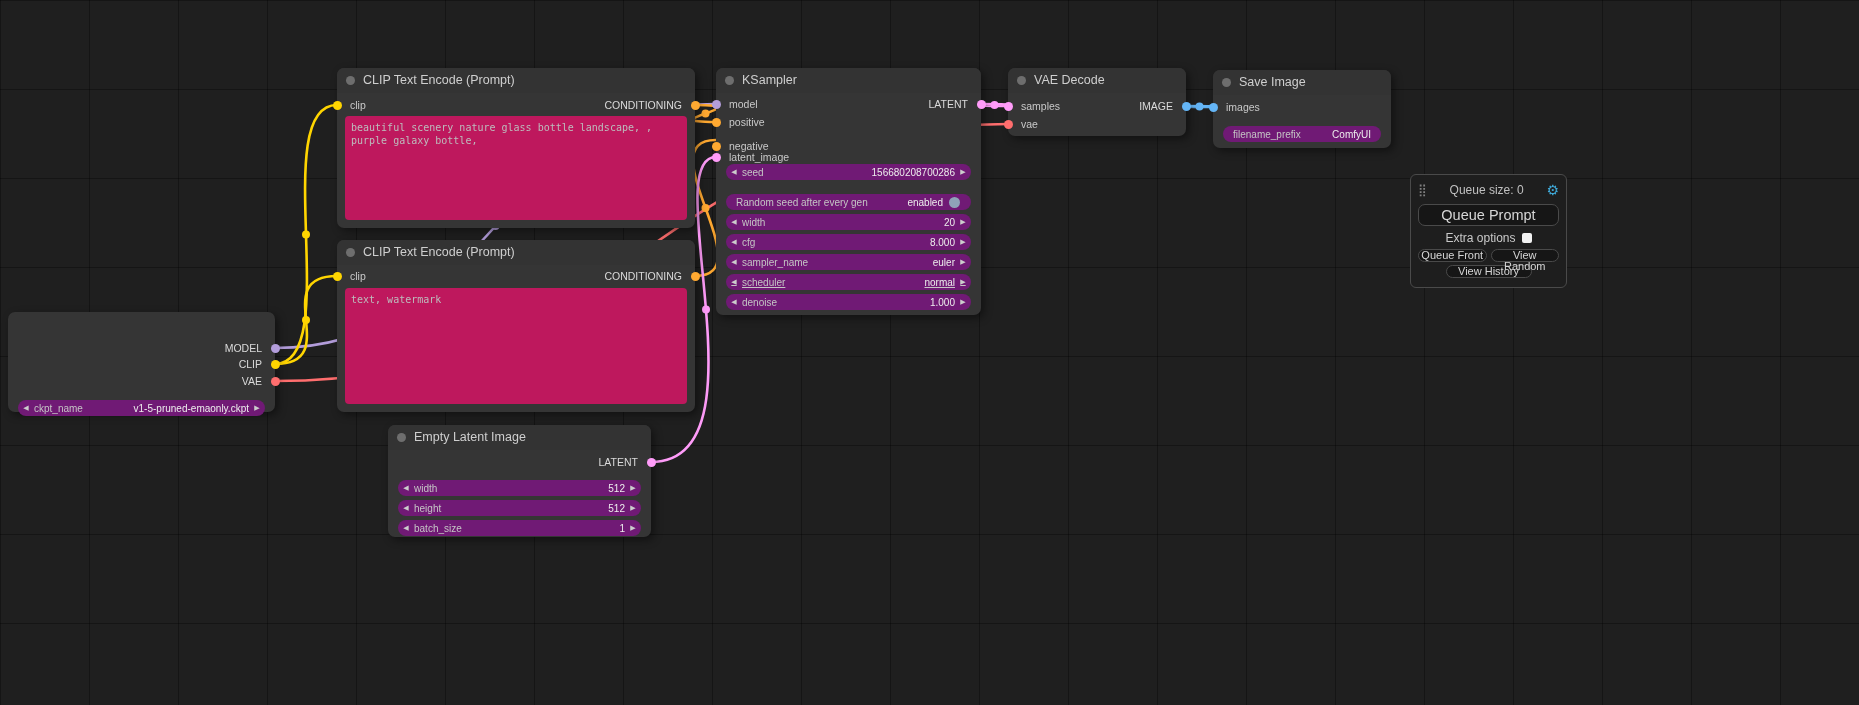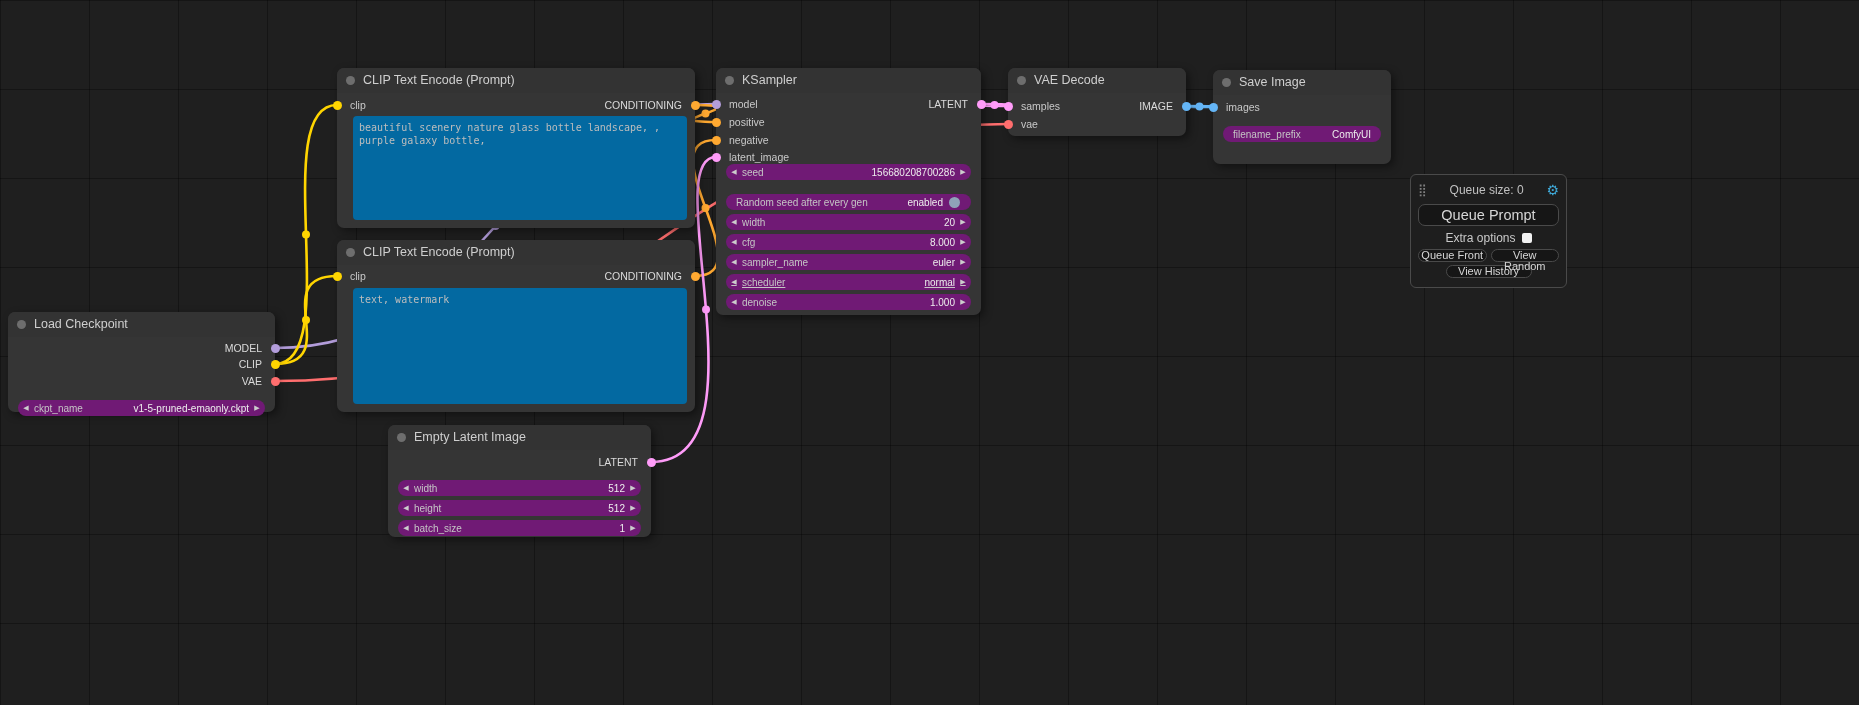--- a/index.html
+++ b/index.html
@@ -22,21 +22,21 @@
   .port.out { right:0; padding-right:13px; color:#dadada; }
   .port-dot { position:absolute; top:2.5px; width:9px; height:9px; border-radius:50%; background:#888; }
   .port.in  .port-dot { left:-4.5px; }
   .port.out .port-dot { right:-4.5px; }
   .widget { position:absolute; left:10px; right:10px; height:16px; background:#701a75; border-radius:8px; display:flex; align-items:center; font-size:10px; color:#c5c5c5; overflow:hidden;margin-top:8px; }
   .widget .arrow { flex:0 0 auto; width:16px; text-align:center; font-size:7px; color:#cccccc; line-height:16px; }
   .widget .wlabel { flex:0 0 auto; }
   .widget .wvalue { margin-left:auto; color:#ededed; }
   .widget.no-arrows { padding:0 10px; }
   .toggle-dot { flex:0 0 auto; width:11px; height:11px; border-radius:50%; background:#8fa3b8; margin-left:6px; margin-right:1px; }
-  .prompt-box { position:absolute; left:8px; right:8px; background:#0369a1; border-radius:4px; color:#bdbdbd; font-family:"DejaVu Sans Mono", monospace; font-size:10px; line-height:13px; padding:5px 6px; white-space:pre-wrap; overflow:hidden;margin-left:8px; }
+  .prompt-box { position:absolute; left:8px; right:8px; background:#be185d; border-radius:4px; color:#bdbdbd; font-family:"DejaVu Sans Mono", monospace; font-size:10px; line-height:13px; padding:5px 6px; white-space:pre-wrap; overflow:hidden; }
   .queue-panel { position:absolute; left:1410px; top:174px; width:157px; z-index:3; background:#1e1e1e; border:1px solid #4a4a4a; border-radius:6px; padding:5px 7px 9px; }
   .qp-header { display:flex; align-items:center; height:20px; }
   .drag-handle { color:#808080; font-size:12px; cursor:move; }
   .qp-title { flex:1; text-align:center; color:#c0c0c0; font-size:12px; }
   .gear { font-size:14px; line-height:14px; cursor:pointer; }
   .qp-btn { display:block; width:100%; background:#161616; border:1px solid #4a4a4a; border-radius:7px; color:#d6d6d6; font-family:inherit; cursor:pointer; }
   .qp-btn.big { height:22px; font-size:14.5px; margin-top:4px; }
   .qp-extra { display:flex; align-items:center; justify-content:center; gap:6px; height:18px; margin-top:3px; color:#c9c9c9; font-size:12px; }
   .checkbox { width:10px; height:10px; background:#f2f2f2; border-radius:2px; cursor:pointer; }
   .qp-row { display:flex; gap:4px; margin-top:2px; }
@@ -63,24 +63,20 @@
       <circle cx="705.5" cy="208" r="4" fill="#FFA931"></circle>
       <path d="M 651 462 C 771 462 656 157 716 157" stroke="#FF9CF9" stroke-width="2.6" fill="none" stroke-linecap="round"></path>
       <circle cx="706" cy="309.5" r="4" fill="#FF9CF9"></circle>
       <path d="M 981 104 C 1051 104 938 106 1008 106" stroke="#FF9CF9" stroke-width="2.6" fill="none" stroke-linecap="round"></path>
       <circle cx="994.5" cy="105" r="4" fill="#FF9CF9"></circle>
       <path d="M 1186 106 C 1256 106 1143 107 1213 107" stroke="#64B5F6" stroke-width="2.6" fill="none" stroke-linecap="round"></path>
       <circle cx="1199.5" cy="106.5" r="4" fill="#64B5F6"></circle>
     </svg>
 
   <div class="node" style="left:8px;top:312px;width:267px;height:100px;">
-    <div class="node-title">
-      <span class="collapse-dot"></span>
-      <span>Load Checkpoint</span>
-    </div>
     <div class="port out" style="top:29px;">
       <span>MODEL</span>
       <span class="port-dot" style="background: rgb(179, 157, 219);"></span>
     </div>
     <div class="port out" style="top:45px;">
       <span>CLIP</span>
       <span class="port-dot" style="background: rgb(255, 213, 0);"></span>
     </div>
     <div class="port out" style="top:62px;">
       <span>VAE</span>
@@ -161,21 +157,21 @@
       <span>KSampler</span>
     </div>
     <div class="port in" style="top:29px;">
       <span class="port-dot" style="background: rgb(179, 157, 219);"></span>
       <span>model</span>
     </div>
     <div class="port in" style="top:47px;">
       <span class="port-dot" style="background: rgb(255, 169, 49);"></span>
       <span>positive</span>
     </div>
-    <div class="port in" style="top:65px;text-align:center;">
+    <div class="port in" style="top:71px;text-align:center;">
       <span class="port-dot" style="background: rgb(255, 169, 49);"></span>
       <span>negative</span>
     </div>
     <div class="port in" style="top:82px;">
       <span class="port-dot" style="background: rgb(255, 156, 249);"></span>
       <span>latent_image</span>
     </div>
     <div class="port out" style="top:29px;">
       <span>LATENT</span>
       <span class="port-dot" style="background: rgb(255, 156, 249);"></span>
@@ -235,21 +231,21 @@
     <div class="port in" style="top:49px;">
       <span class="port-dot" style="background: rgb(255, 110, 110);"></span>
       <span>vae</span>
     </div>
     <div class="port out" style="top:31px;">
       <span>IMAGE</span>
       <span class="port-dot" style="background: rgb(100, 181, 246);"></span>
     </div>
   </div>
 
-  <div class="node" style="left:1213px;top:70px;width:178px;height:94px;">
+  <div class="node" style="left:1213px;top:70px;width:178px;height:78px;">
     <div class="node-title">
       <span class="collapse-dot"></span>
       <span>Save Image</span>
     </div>
     <div class="port in" style="top:30px;">
       <span class="port-dot" style="background: rgb(100, 181, 246);"></span>
       <span>images</span>
     </div>
     <div class="widget no-arrows" style="top:48px;">
       <span class="wlabel">filename_prefix</span>

